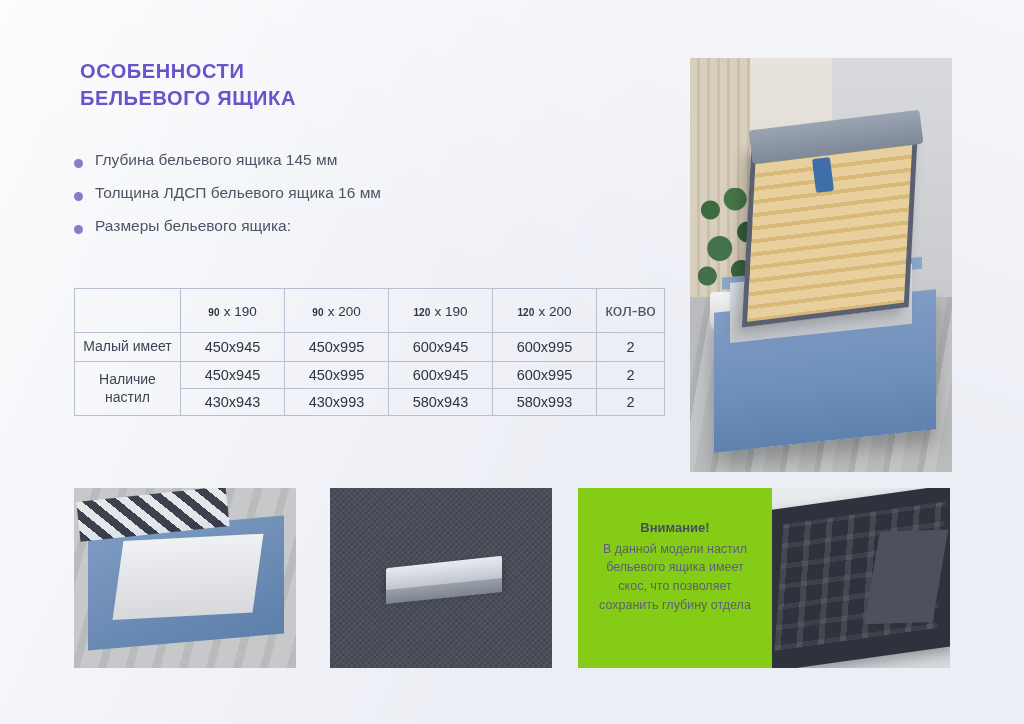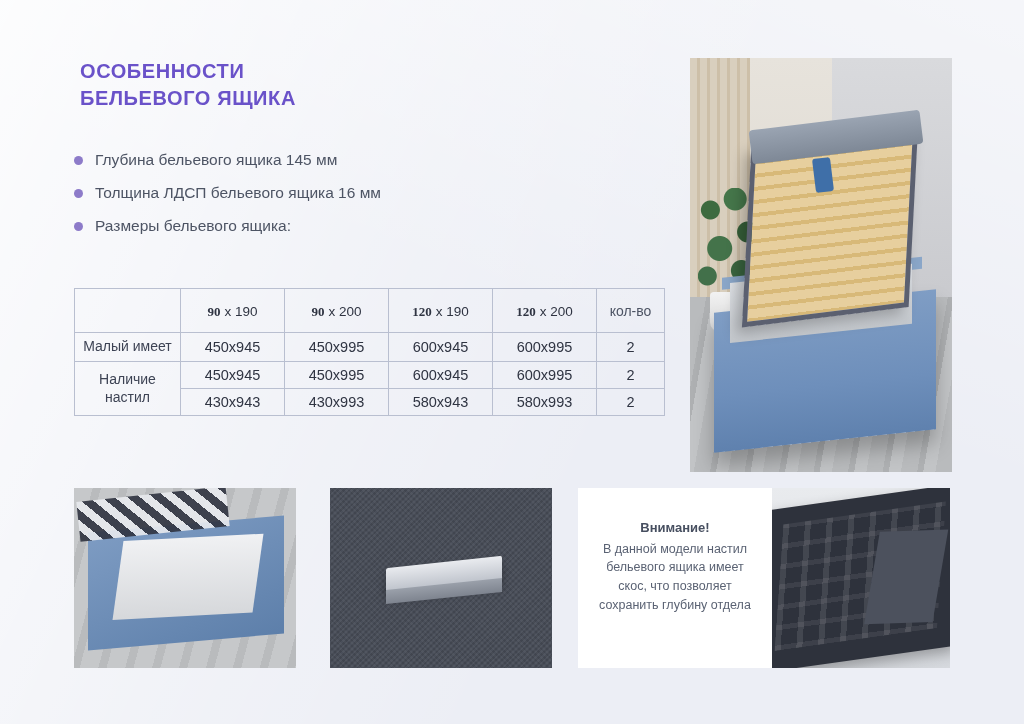--- a/index.html
+++ b/index.html
@@ -27,21 +27,21 @@
     position:absolute; left:80px; top:58px;
     font-size:20px; font-weight:bold;
     color:#6a52c9;
     letter-spacing:.6px;
     line-height:1.33;
   }
   .title div { white-space:nowrap; }
 
   
   .bullets { position:absolute; left:74px; top:150px; width:560px; }
-  .bullet-row { display:flex; align-items:flex-start; margin-bottom:13px; }
+  .bullet-row { display:flex; align-items:center; margin-bottom:13px; }
   .bullet-dot {
     width:9px; height:9px; border-radius:50%;
     background:#8d7bc9; margin-top:6px; margin-right:12px; flex:0 0 auto;
   }
   .bullet-text {
     font-size:15.5px; color:#4d5464; line-height:1.3;
   }
 
   
   .table-wrap { position:absolute; left:74px; top:288px; }
@@ -56,23 +56,23 @@
     text-align:center;
     vertical-align:middle;
     font-weight:normal;
     background:transparent;
   }
   .c-label { width:106px; height:29px; }
   .c-size  { width:104px; }
   .c-count { width:68px; }
   th.c-label { border-top-color:transparent; border-left-color:transparent; }
   .hdr { height:44px; font-size:15px; color:#2f3442; }
-  .hdr .big { font-weight:bold; font-size:13px;font-family:Liberation Serif, serif; }
+  .hdr .big { font-weight:bold; font-size:10px; }
   .hdr .sm { font-size:13.5px; }
-  .hdr-count { font-size:14px; color:#4d5464; }
+  .hdr-count { font-size:17px; color:#4d5464; }
   .rowlabel { font-size:14px; color:#3d4354; line-height:1.25; padding:3px 4px; }
   .val { font-size:14.5px; color:#2f3442; height:27px; }
 
   
   .photo-main {
     position:absolute; left:690px; top:58px; width:262px; height:414px;
     overflow:hidden; background:#cfd4dc;
   }
   
   .pm-wall {
@@ -183,21 +183,21 @@
     box-shadow:0 6px 10px rgba(0,0,0,.35);
   }
   .t2-handle:after {
     content:""; position:absolute; left:0; top:22px; width:116px; height:14px;
     background:linear-gradient(180deg,#9aa0aa,#7e848f);
   }
 
   
   .t3-note {
     position:absolute; left:0; top:0; width:194px; height:180px;
-    background:#ffffff;
+    background:#84cc16;
   }
   .t3-note-text {
     position:absolute; left:14px; right:14px; top:30px;
     text-align:center; color:#5a6273; font-size:12.5px; line-height:1.5;
   }
   .t3-note-title { font-weight:bold; color:#474f60; font-size:13px; display:block; margin-bottom:2px; }
   .t3-photo {
     position:absolute; left:194px; top:0; width:178px; height:180px;
     background:linear-gradient(180deg,#e9ebee,#d6d9de);
     overflow:hidden;

